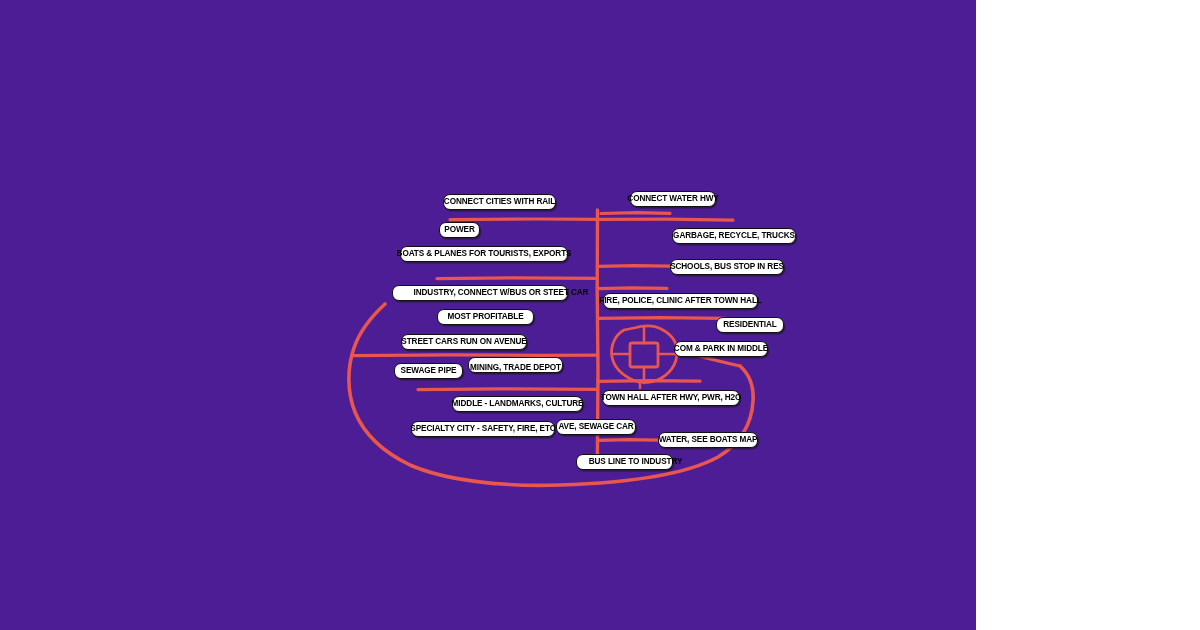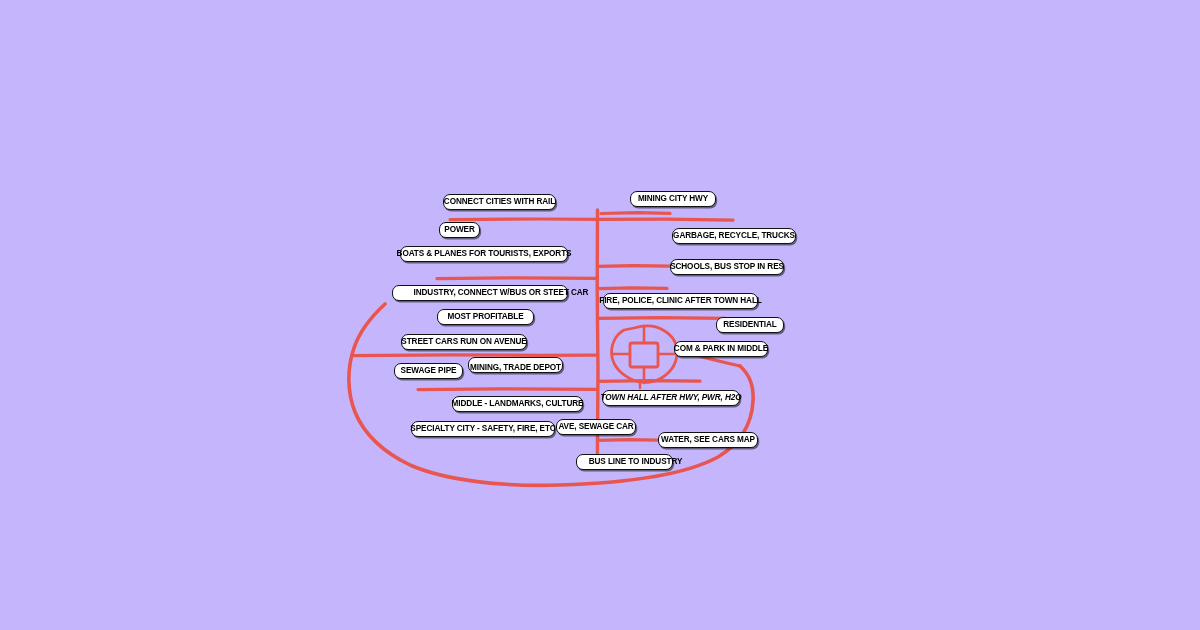--- a/index.html
+++ b/index.html
@@ -6,23 +6,23 @@
   html, body {
     margin: 0;
     padding: 0;
     background: #ffffff;
   }
   body {
     font-family: "Liberation Sans", sans-serif;
   }
   #canvas {
     position: relative;
-    width: 1200px;
+    width: 976px;
     height: 630px;
-    background: #c4b5fd;
+    background: #4c1d95;
     overflow: hidden;
   }
   #sketch-layer {
     position: absolute;
     left: 0;
     top: 0;
     width: 1200px;
     height: 630px;
     pointer-events: none;
   }
@@ -105,21 +105,21 @@
       <path d="M640 381 L640 388" stroke-width="2.4"></path>
 
     </g>
   </svg>
 
   <div class="node" style="left:443px; top:194px; width:113px;">
     <span>CONNECT CITIES WITH RAIL</span>
   </div>
 
   <div class="node" style="left:630px; top:191px; width:86px;">
-    <span>MINING CITY HWY</span>
+    <span>CONNECT WATER HWY</span>
   </div>
 
   <div class="node" style="left:439px; top:222px; width:41px;">
     <span>POWER</span>
   </div>
 
   <div class="node" style="left:672px; top:228px; width:124px;">
     <span>GARBAGE, RECYCLE, TRUCKS</span>
   </div>
 
@@ -156,38 +156,38 @@
   </div>
 
   <div class="node" style="left:394px; top:363px; width:69px;">
     <span>SEWAGE PIPE</span>
   </div>
 
   <div class="node" style="left:468px; top:357px; width:95px;align-items:flex-end;">
     <span>MINING, TRADE DEPOT</span>
   </div>
 
-  <div class="node" style="left:602px; top:390px; width:138px;font-style:italic;">
+  <div class="node" style="left:602px; top:390px; width:138px;">
     <span>TOWN HALL AFTER HWY, PWR, H2O</span>
   </div>
 
   <div class="node" style="left:452px; top:396px; width:131px;">
     <span>MIDDLE - LANDMARKS, CULTURE</span>
   </div>
 
   <div class="node" style="left:411px; top:421px; width:144px;">
     <span>SPECIALTY CITY - SAFETY, FIRE, ETC</span>
   </div>
 
   <div class="node" style="left:556px; top:419px; width:80px;">
     <span>AVE, SEWAGE CAR</span>
   </div>
 
 
   <div class="node" style="left:658px; top:432px; width:100px;">
-    <span>WATER, SEE CARS MAP</span>
+    <span>WATER, SEE BOATS MAP</span>
   </div>
 
   <div class="node" style="left:576px; top:454px; width:97px;padding-left:28px;">
     <span>BUS LINE TO INDUSTRY</span>
   </div>
 
 </div>
 
 </body></html>

